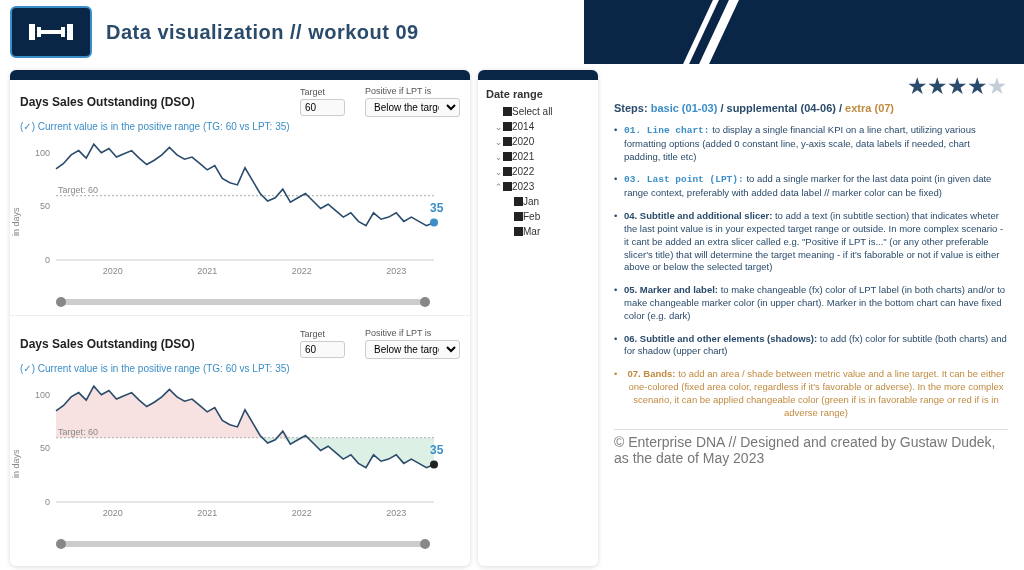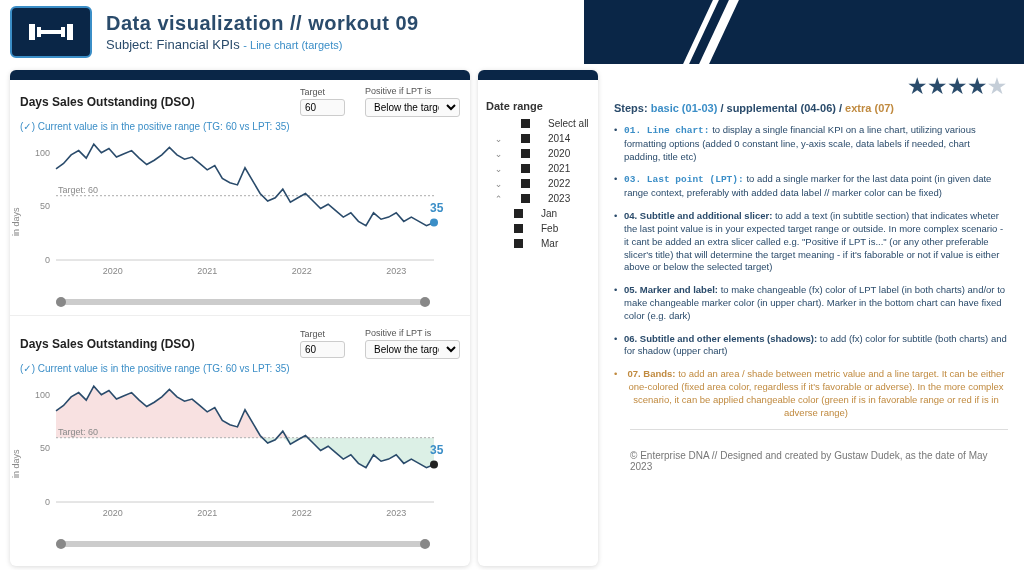--- a/index.html
+++ b/index.html
@@ -75,43 +75,43 @@
     font-size:10px; width:95px; background:#fafafa;
   }
   .chart-sub { font-size:10px; color:#3b8ec7; margin-top:4px; }
   .chart-svg-wrap { height: 165px; width:100%; position:relative; }
   svg { display:block; }
   .y-axis-lab {
     position:absolute; left:-4px; top:60%; transform: rotate(-90deg); transform-origin: left center;
     font-size:9px; color:#888;
   }
 
-  .slicer-body { padding:20px 8px; font-size:10px;}
+  .slicer-body { padding:8px 8px; font-size:10px;}
   .slicer-title { font-weight:700; font-size:11px; margin-bottom:4px;}
-  .slicer-row { display:flex; align-items:center; gap:18px; padding:2px 0 2px 8px; }
+  .slicer-row { display:flex; align-items:center; gap:0; padding:2px 0 2px 8px; }
   .slicer-row.indent { padding-left: 28px; }
   .sq { width:9px; height:9px; background:#222; }
   .chev { font-size:9px; color:#888; width:9px; text-align:center;}
 
   .info-block { padding: 4px 6px; }
   .diff-row { display:flex; align-items:center; font-size:16px; font-weight:700; color:#2a4b6b; margin-bottom:4px;}
   .stars { margin-left:auto; font-size:20px; letter-spacing:2px; color:#2a4b6b;}
   .stars .off { color:#c5ced8; }
   .steps-row { font-size:11px; font-weight:600; color:#2a4b6b; margin-bottom:10px;}
   .steps-row .basic { color:#3b8ec7;}
   .steps-row .supp { color:#2a4b6b;}
   .steps-row .extra { color:#c08a3f;}
   .bullets { list-style:none; }
   .bullets li { font-size:9.5px; color:#2a4b6b; margin-bottom:10px; padding-left:10px; position:relative; line-height:1.35;}
   .bullets li::before { content:"•"; position:absolute; left:0; }
   .bullets li.basic .bnum { color:#3b8ec7; font-weight:700;font-family:Liberation Mono, monospace;}
   .bullets li.supp  .bnum { color:#2a4b6b; font-weight:700;}
   .bullets li.extra { color:#c08a3f;text-align:center; }
   .bullets li.extra .bnum { color:#c08a3f; font-weight:700;}
-  .footer-cr { font-size:10px; color:#777; border-top:1px solid #ddd; padding-top:20px; margin-top:4px;margin-left:16px;}
+  .footer-cr { font-size:14px; color:#777; border-top:1px solid #ddd; padding-top:4px; margin-top:4px;}
 
   
   .axis-line { stroke:#ccc; stroke-width:1; }
   .target-line { stroke:#bbb; stroke-width:1.3; stroke-dasharray:2 2;}
   .series-line { stroke:#2a4b6b; stroke-width:1.6; fill:none;}
   .band-pos { fill:#bfe3d2; opacity:0.55;}
   .band-neg { fill:#f3c9c9; opacity:0.55;}
   .tick-lab { font-size:9px; fill:#888; text-anchor:middle;}
   .tick-laby { font-size:9px; fill:#888; text-anchor:end;}
   .tgt-lab { font-size:9px; fill:#8a8a8a;}
@@ -127,25 +127,20 @@
     <svg width="48" height="24" viewBox="0 0 48 24">
       <rect x="2" y="4" width="6" height="16" fill="#fff"></rect>
       <rect x="10" y="7" width="4" height="10" fill="#fff"></rect>
       <rect x="34" y="7" width="4" height="10" fill="#fff"></rect>
       <rect x="40" y="4" width="6" height="16" fill="#fff"></rect>
       <rect x="14" y="10" width="20" height="4" fill="#fff"></rect>
     </svg>
   </div>
   <div class="header-title-block">
     <div class="header-title">Data visualization // workout 09</div>
-    <div class="header-sub">
-      <span>Subject:</span>
-      <span>Financial KPIs</span>
-      <span class="taglet">- Line chart (targets)</span>
-    </div>
   </div>
   <div class="header-right">
     <div class="header-stripe stripe-a"></div>
     <div class="header-stripe stripe-b"></div>
     <div class="header-stripe stripe-c"></div>
   </div>
 </div>
 
 <div class="body">
 

